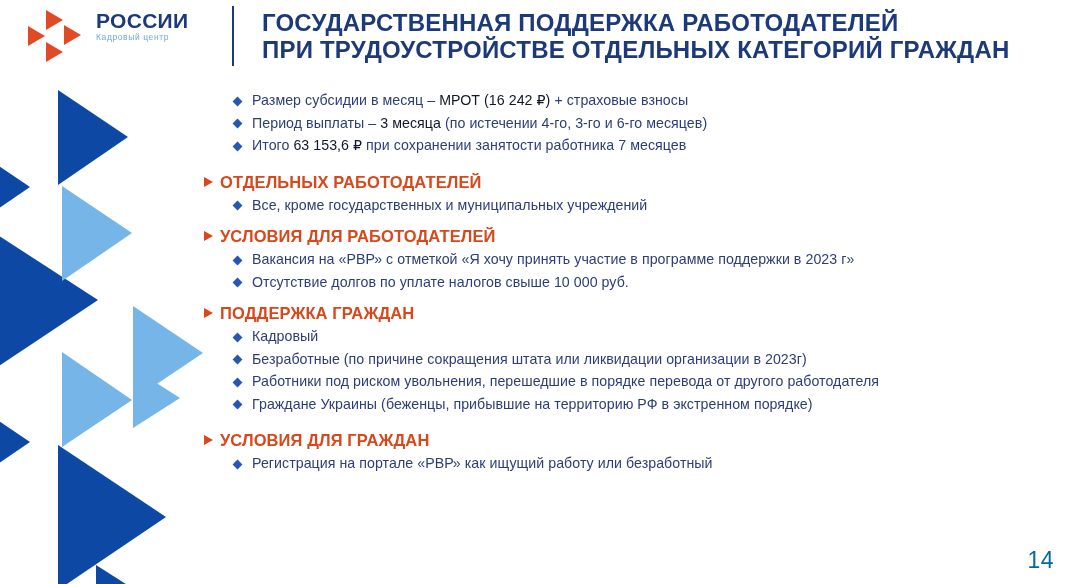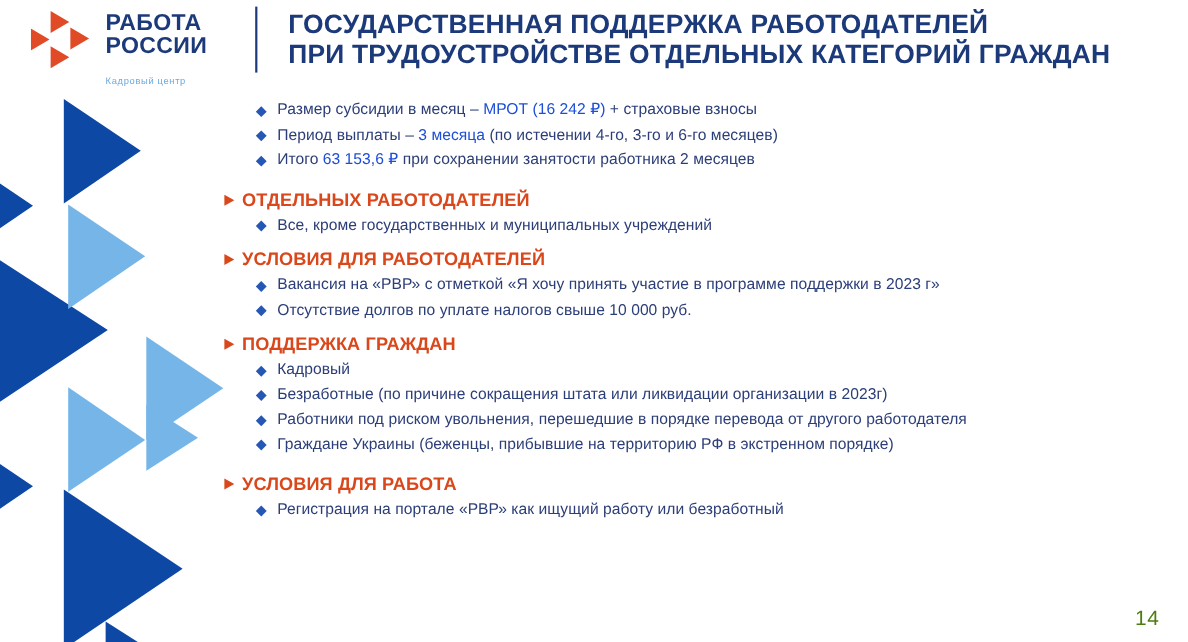--- a/index.html
+++ b/index.html
@@ -62,21 +62,21 @@
     color: #1c3a7a;
     font-weight: bold;
     font-size: 21px;
     line-height: 21px;
     letter-spacing: 0.3px;
   }
   #logo-sub {
     color: #6aa9df;
     font-size: 8.5px;
     letter-spacing: 0.6px;
-    margin-top: 16px;
+    margin-top: 1px;
     white-space: nowrap;
   }
   #header-divider {
     position: absolute;
     left: 232px;
     top: 6px;
     width: 2px;
     height: 60px;
     background: #1c3a7a;
   }
@@ -139,32 +139,32 @@
   }
   ul.bullets li .dia {
     position: absolute;
     left: 0px;
     top: 7.5px;
     width: 7px;
     height: 7px;
     background: #2757b5;
     transform: rotate(45deg);
   }
-  .hl { color: #1d4ed8; }
+  .hl { color: #0f172a; }
 
   .gap-sm { height: 7px; }
   .gap-md { height: 12px; }
 
   
   #page-num {
     position: absolute;
     right: 26px;
     bottom: 10px;
-    color: #4d7c0f;
-    font-size: 19px;
+    color: #0369a1;
+    font-size: 23px;
     letter-spacing: 0.5px;
   }
 </style>
 </head>
 <body>
 
 <div id="slide">
 
   <div id="deco">
     <svg width="232" height="584" viewBox="0 0 232 584" xmlns="http://www.w3.org/2000/svg">
@@ -189,40 +189,39 @@
     <div id="logo-block">
       <div id="logo-mark">
         <svg width="62" height="60" viewBox="0 0 62 60" xmlns="http://www.w3.org/2000/svg">
           <polygon points="18,2 18,22 35,12" fill="#e04a26"></polygon>
           <polygon points="0,18 0,38 17,28" fill="#e04a26"></polygon>
           <polygon points="36,17 36,37 53,27" fill="#e04a26"></polygon>
           <polygon points="18,34 18,54 35,44" fill="#e04a26"></polygon>
         </svg>
       </div>
       <div id="logo-text">
-        <div class="logo-line">РАБОТА</div>
         <div class="logo-line">РОССИИ</div>
         <div id="logo-sub">Кадровый центр</div>
       </div>
     </div>
 
     <div id="header-divider"></div>
 
     <div id="header-title">
       <span class="tline">ГОСУДАРСТВЕННАЯ ПОДДЕРЖКА РАБОТОДАТЕЛЕЙ</span>
       <span class="tline">ПРИ ТРУДОУСТРОЙСТВЕ ОТДЕЛЬНЫХ КАТЕГОРИЙ ГРАЖДАН</span>
     </div>
   </div>
 
   <div id="content">
       <div class="section">
         <ul class="bullets">
           <li><span class="dia"></span><span>Размер субсидии в месяц – </span><span class="hl">МРОТ (16 242 ₽)</span><span> + страховые взносы</span></li>
           <li><span class="dia"></span><span>Период выплаты – </span><span class="hl">3 месяца</span><span> (по истечении 4-го, 3-го и 6-го месяцев)</span></li>
-          <li><span class="dia"></span><span>Итого </span><span class="hl">63 153,6 ₽</span><span> при сохранении занятости работника 2 месяцев</span></li>
+          <li><span class="dia"></span><span>Итого </span><span class="hl">63 153,6 ₽</span><span> при сохранении занятости работника 7 месяцев</span></li>
         </ul>
         <div class="gap-md"></div>
       </div>
       <div class="section">
         <div class="sec-head">
           <span class="arrow"></span>
           <span class="htext">ОТДЕЛЬНЫХ РАБОТОДАТЕЛЕЙ</span>
         </div>
         <ul class="bullets">
           <li><span class="dia"></span><span>Все, кроме государственных и муниципальных учреждений</span></li>
@@ -249,21 +248,21 @@
           <li><span class="dia"></span><span>Кадровый</span></li>
           <li><span class="dia"></span><span>Безработные (по причине сокращения штата или ликвидации организации в 2023г)</span></li>
           <li><span class="dia"></span><span>Работники под риском увольнения, перешедшие в порядке перевода от другого работодателя</span></li>
           <li><span class="dia"></span><span>Граждане Украины (беженцы, прибывшие на территорию РФ в экстренном порядке)</span></li>
         </ul>
         <div class="gap-md"></div>
       </div>
       <div class="section">
         <div class="sec-head">
           <span class="arrow"></span>
-          <span class="htext">УСЛОВИЯ ДЛЯ РАБОТА</span>
+          <span class="htext">УСЛОВИЯ ДЛЯ ГРАЖДАН</span>
         </div>
         <ul class="bullets">
           <li><span class="dia"></span><span>Регистрация на портале «РВР» как ищущий работу или безработный</span></li>
         </ul>
         <div class="gap-sm"></div>
       </div>
     </div>
 
   <div id="page-num">14</div>
 

